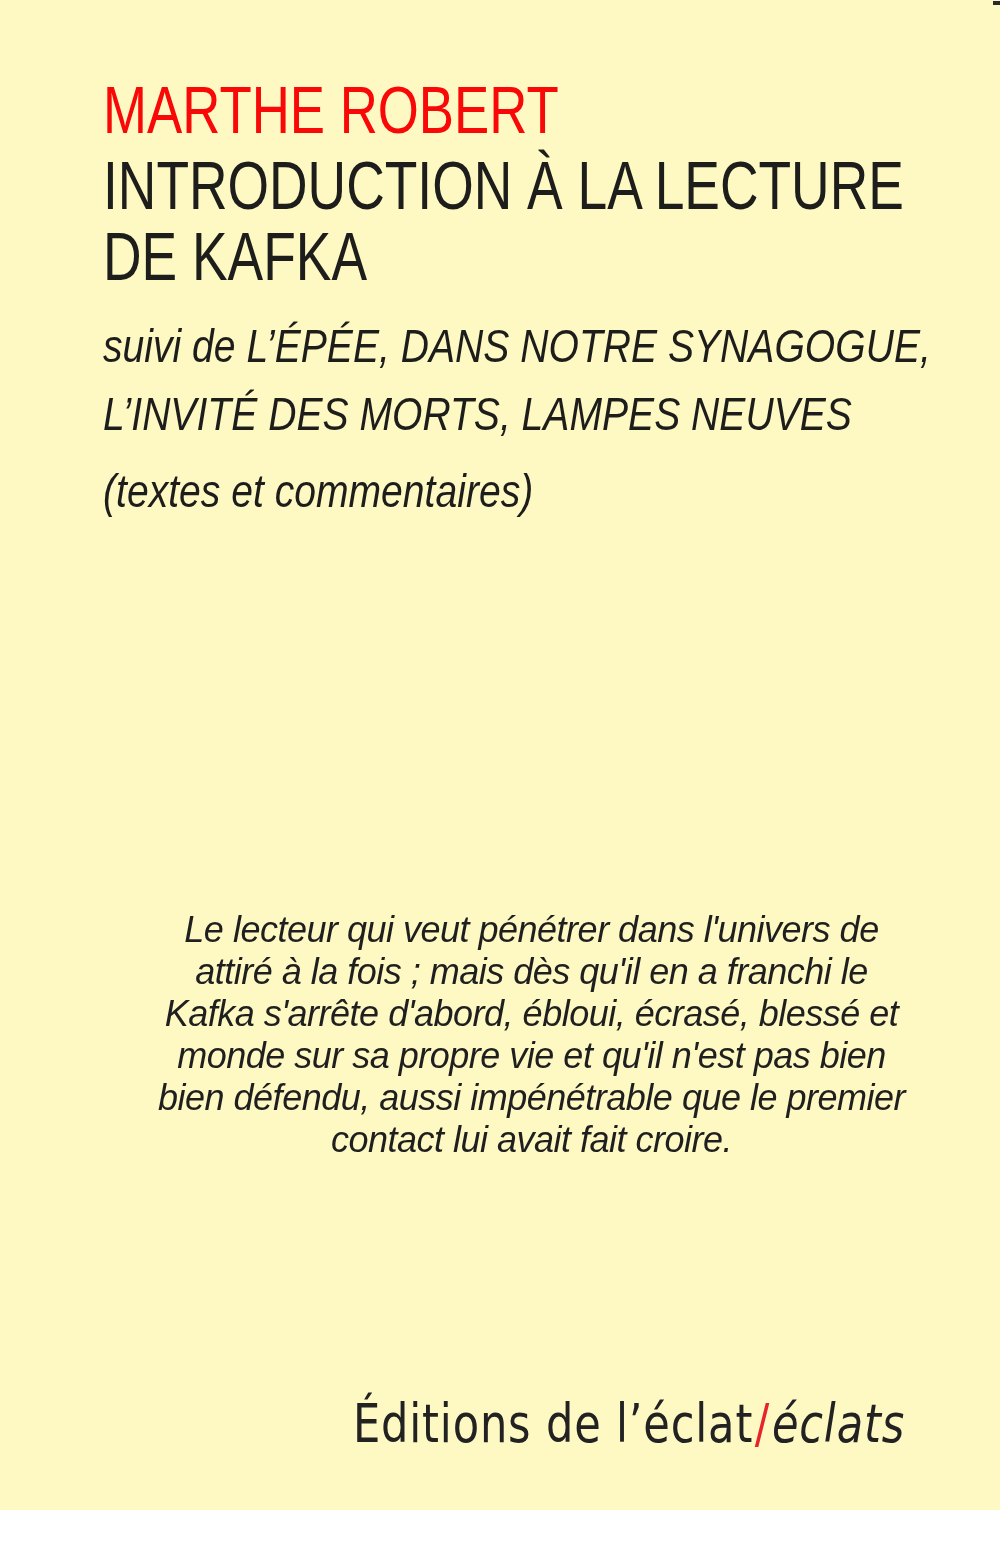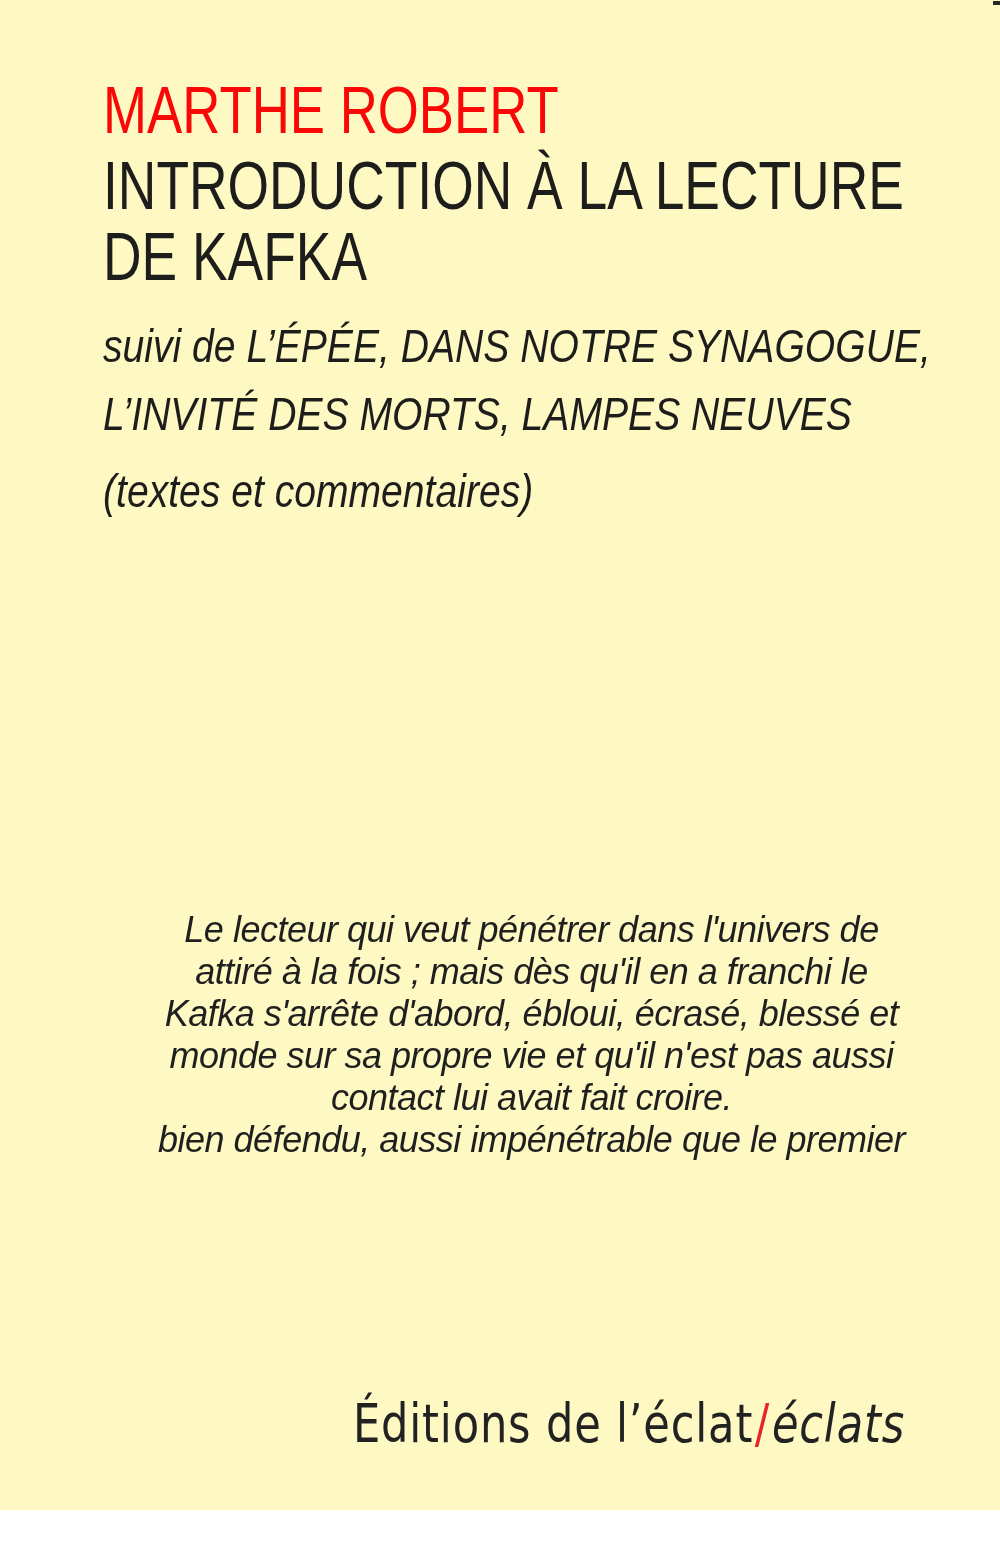--- a/index.html
+++ b/index.html
@@ -107,23 +107,23 @@
   <div class="sub sub1">suivi de L’ÉPÉE, DANS NOTRE SYNAGOGUE,</div>
 
   <div class="sub sub2">L’INVITÉ DES MORTS, LAMPES NEUVES</div>
 
   <div class="sub subnote">(textes et commentaires)</div>
 
   <div class="quote">
     <div>Le lecteur qui veut pénétrer dans l'univers de</div>
     <div>attiré à la fois ; mais dès qu'il en a franchi le</div>
     <div>Kafka s'arrête d'abord, ébloui, écrasé, blessé et</div>
-    <div>monde sur sa propre vie et qu'il n'est pas aussi</div>
+    <div>monde sur sa propre vie et qu'il n'est pas bien</div>
+    <div>bien défendu, aussi impénétrable que le premier</div>
     <div>contact lui avait fait croire.</div>
-    <div>bien défendu, aussi impénétrable que le premier</div>
   </div>
 
   <div class="publisher">
     <span>Éditions de l’éclat</span><span class="slash">/</span><span class="it">éclats</span>
   </div>
 
   <div class="speck"></div>
 
 </div>
 

